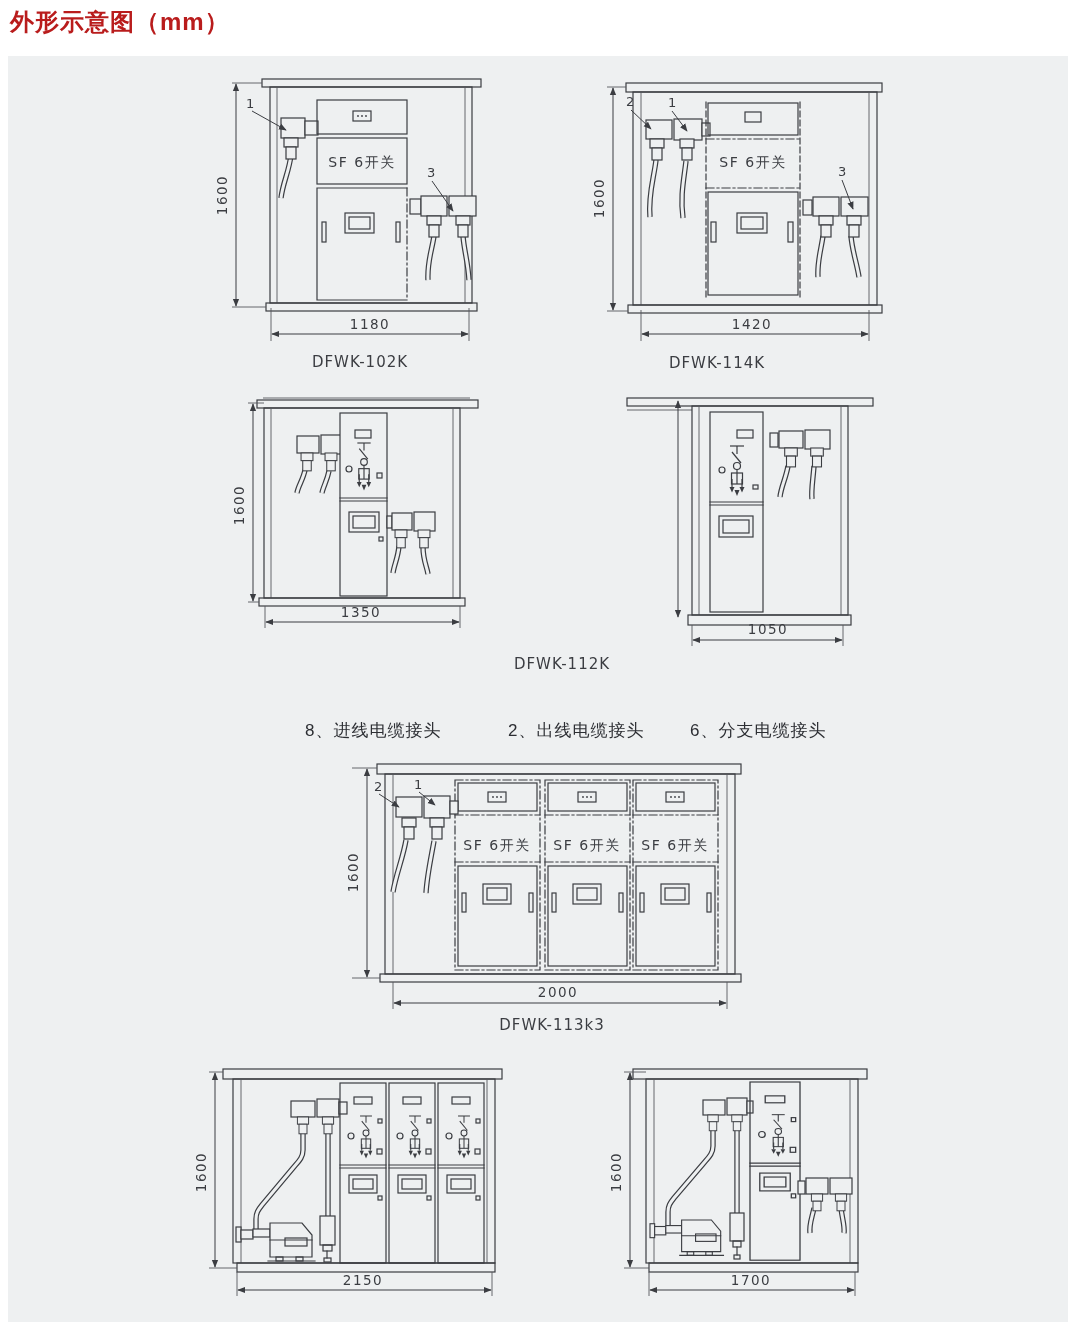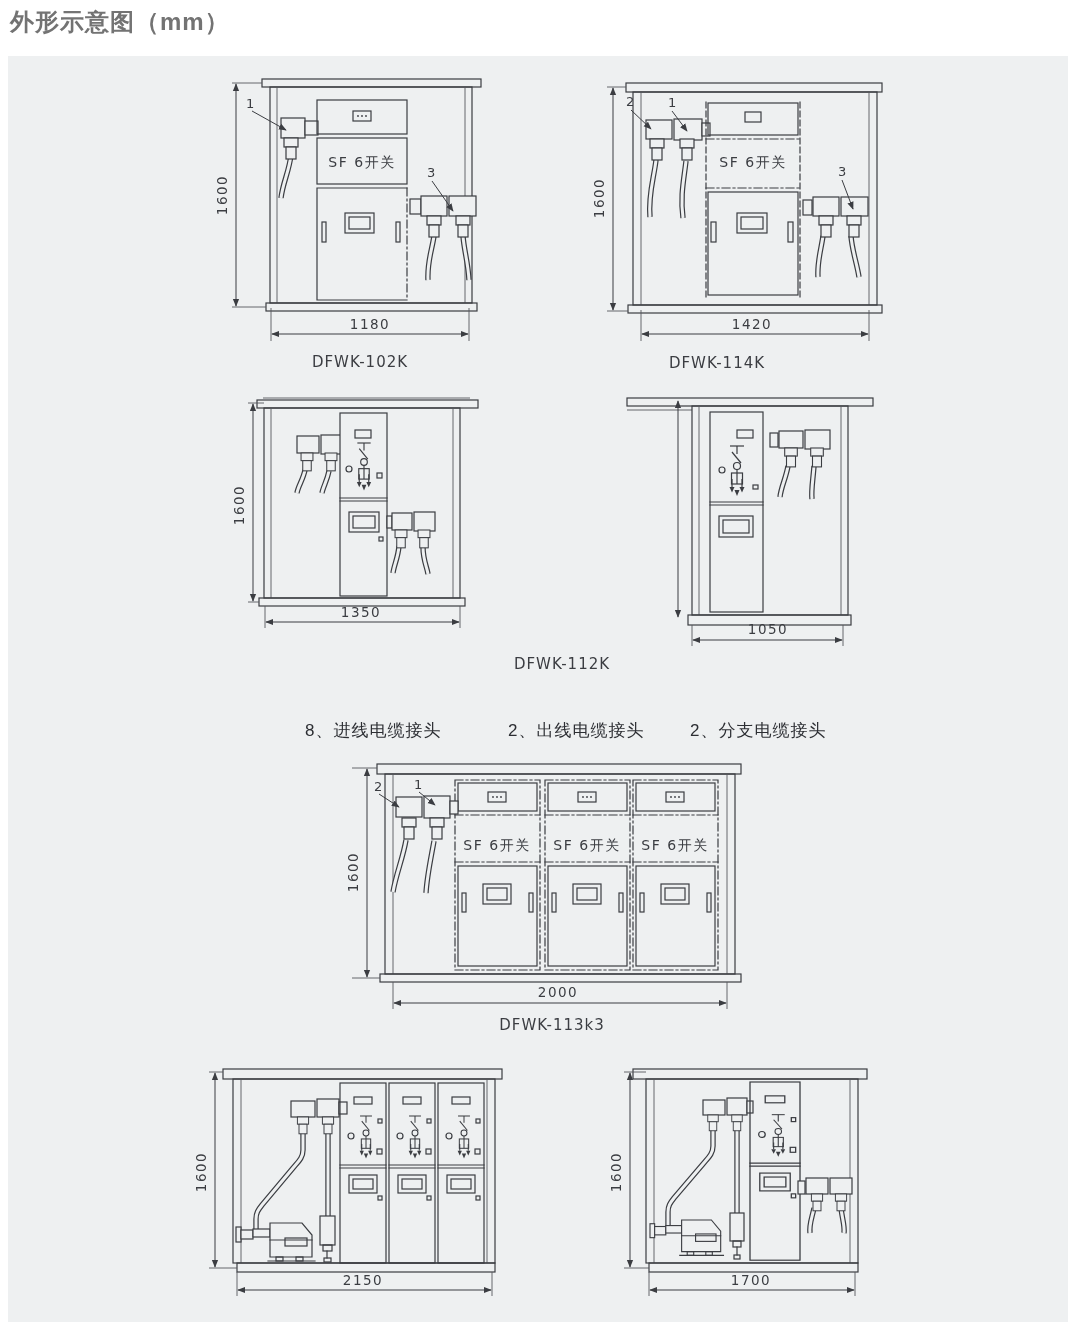--- a/index.html
+++ b/index.html
@@ -1,17 +1,17 @@
 <!DOCTYPE html>
 <html><head>
 <meta charset="utf-8">
 <style>
   html,body{margin:0;padding:0;background:#ffffff;}
   body{width:1074px;height:1329px;position:relative;font-family:"Liberation Sans","DejaVu Sans",sans-serif;}
-  .page-title{position:absolute;left:10px;top:6px;font-size:24px;font-weight:bold;color:#737373;letter-spacing:1px;}
+  .page-title{position:absolute;left:10px;top:6px;font-size:24px;font-weight:bold;color:#b91c1c;letter-spacing:1px;}
   .panel{position:absolute;left:8px;top:56px;width:1060px;height:1266px;background:#eef0f1;}
   svg{position:absolute;left:0;top:0;}
   .ln{fill:none;stroke:#3b3d42;stroke-width:1.2;stroke-linecap:square;}
   .lt{fill:none;stroke:#55585e;stroke-width:0.9;}
   .blk{fill:#eef0f1;stroke:#3b3d42;stroke-width:1.2;}
   .fl{fill:#3b3d42;stroke:none;}
   .dd{stroke-dasharray:8 3 2 3;}
   .dsh{stroke-dasharray:6 3;}
   .tube-o{fill:none;stroke:#3b3d42;stroke-width:5.4;}
   .tube-i{fill:none;stroke:#eef0f1;stroke-width:3.0;}
@@ -461,14 +461,14 @@
     <line class="ext" x1="855" y1="1272" x2="855" y2="1296"></line>
     <line class="dimline" x1="650" y1="1290" x2="854" y2="1290"></line>
     <text class="dim" x="751" y="1285" text-anchor="middle">1700</text>
   </g>
 </g>
 </svg>
 
 <div class="legend">
   <span class="l1">8、进线电缆接头</span>
   <span class="l2">2、出线电缆接头</span>
-  <span class="l3">2、分支电缆接头</span>
+  <span class="l3">6、分支电缆接头</span>
 </div>
 
 </body></html>

